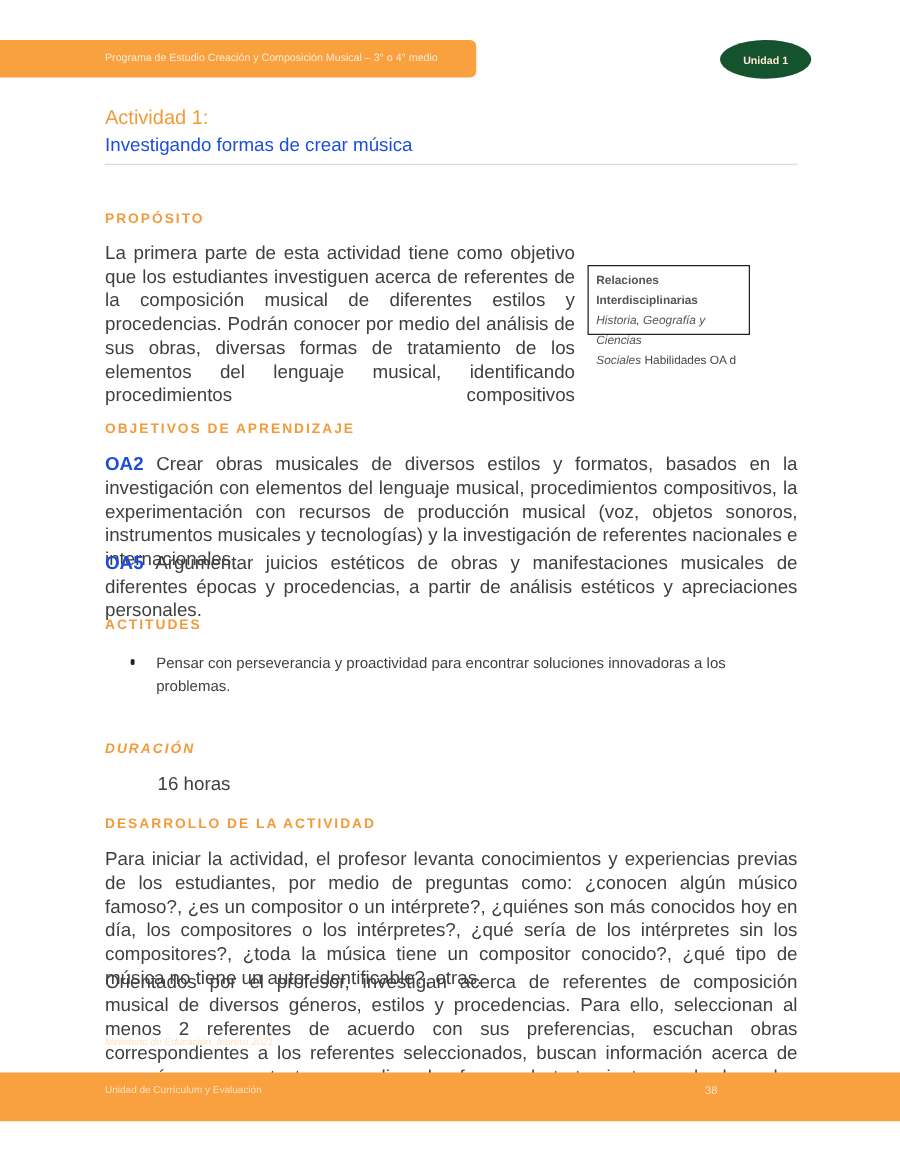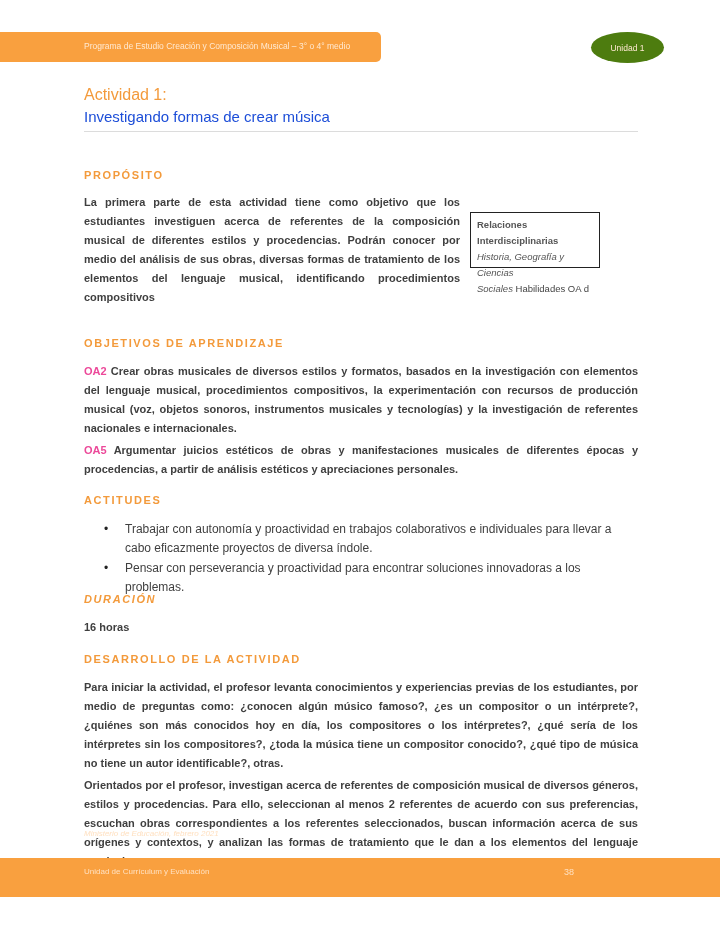--- a/index.html
+++ b/index.html
@@ -12,46 +12,46 @@
   .header-band {
     position: absolute; left: 0; top: 32px; width: 381px; height: 30px;
     background: #f9a03f; border-radius: 0 5px 5px 0;
     display: flex; align-items: center;
   }
   .header-band span {
     position: absolute; left: 84px; top: 9px;
     font-size: 8.5px; color: #ffe9d2; white-space: nowrap;
   }
   .unit-oval {
-    position: absolute; left: 591px; top: 32px; width: 73px; height: 31px;
-    background: #4d7c0f; border-radius: 50%;
+    position: absolute; left: 576px; top: 32px; width: 73px; height: 31px;
+    background: #14532d; border-radius: 50%;
     display: flex; align-items: center; justify-content: center;
-    font-size: 8.5px; color: #ffe9d2;
+    font-size: 8.5px; color: #ffe9d2; font-weight: bold;
   }
   .activity-title {
     position: absolute; left: 84px; top: 86px;
     font-size: 16px; font-weight: normal; color: #f39a3b;
   }
   .activity-subtitle {
     position: absolute; left: 84px; top: 108px;
     font-size: 15px; color: #1d4ed8;
   }
   .title-rule {
     position: absolute; left: 84px; top: 131px; width: 554px; height: 1px;
     background: #dcdcdc;
   }
   .section-heading {
     position: absolute; left: 84px;
     font-size: 11px; font-weight: bold; letter-spacing: 1.6px; color: #f39a3b;
   }
   .para {
     position: absolute; left: 84px; width: 554px;
-    font-size: 11px; line-height: 19px; text-align: justify; color: #3f3f3f; font-weight: bold;
+    font-size: 15px; line-height: 19px; text-align: justify; color: #3f3f3f;
   }
-  .para b { color: #ec4899; }
+  .para b { color: #1d4ed8; }
   .proposito-wrap { top: 193px; }
   .proposito-wrap .narrow { width: 376px; }
   .rel-box {
     position: absolute; left: 470px; top: 212px; width: 130px; height: 56px;
     border: 1.5px solid #222; padding: 4px 6px; box-sizing: border-box;
     font-size: 9.5px; line-height: 16px; color: #444;
   }
   .rel-box .rel-title { font-weight: bold; color: #555; display: block; }
   .rel-box i { color: #555; }
   .bullets { position: absolute; left: 84px; top: 520px; width: 554px; margin: 0; padding: 0; list-style: none; }
@@ -107,30 +107,29 @@
 
 <div class="para" style="top:441px;">
   <b>OA5</b><span> Argumentar juicios estéticos de obras y manifestaciones musicales de diferentes épocas y procedencias, a partir de análisis estéticos y apreciaciones personales.</span>
 </div>
 
 <div class="section-heading" style="top:494px;">ACTITUDES</div>
 
 <ul class="bullets">
   <li>
     <span class="dot">•</span>
-    <span>Trabajar con autonomía y proactividad en trabajos colaborativos e individuales para llevar a cabo eficazmente proyectos de diversa índole.</span>
   </li>
   <li>
     <span class="dot">•</span>
     <span>Pensar con perseverancia y proactividad para encontrar soluciones innovadoras a los problemas.</span>
   </li>
 </ul>
 
 <div class="section-heading" style="top:593px;font-style:italic;">DURACIÓN</div>
-<div class="para" style="top:618px;">16 horas</div>
+<div class="para" style="top:618px;margin-left:42px;">16 horas</div>
 
 <div class="section-heading" style="top:653px;">DESARROLLO DE LA ACTIVIDAD</div>
 
 <div class="para" style="top:678px;">Para iniciar la actividad, el profesor levanta conocimientos y experiencias previas de los estudiantes, por medio de preguntas como: ¿conocen algún músico famoso?, ¿es un compositor o un intérprete?, ¿quiénes son más conocidos hoy en día, los compositores o los intérpretes?, ¿qué sería de los intérpretes sin los compositores?, ¿toda la música tiene un compositor conocido?, ¿qué tipo de música no tiene un autor identificable?, otras.</div>
 <div class="para" style="top:776px;">Orientados por el profesor, investigan acerca de referentes de composición musical de diversos géneros, estilos y procedencias. Para ello, seleccionan al menos 2 referentes de acuerdo con sus preferencias, escuchan obras correspondientes a los referentes seleccionados, buscan información acerca de sus orígenes y contextos, y analizan las formas de tratamiento que le dan a los elementos del lenguaje musical,</div>
 
 <div class="footer-band"></div>
 <div class="footer-line1">Unidad de Currículum y Evaluación</div>
 <div class="footer-line2">Ministerio de Educación, febrero 2021</div>
 <div class="page-number">38</div>

